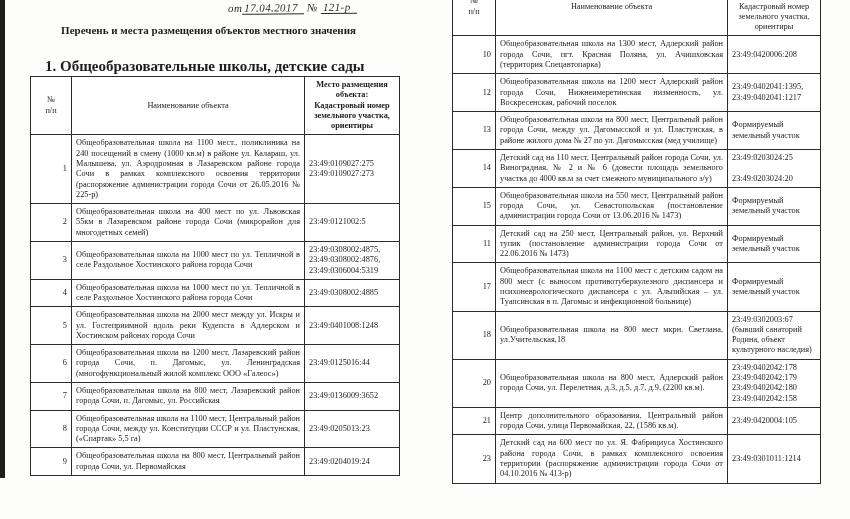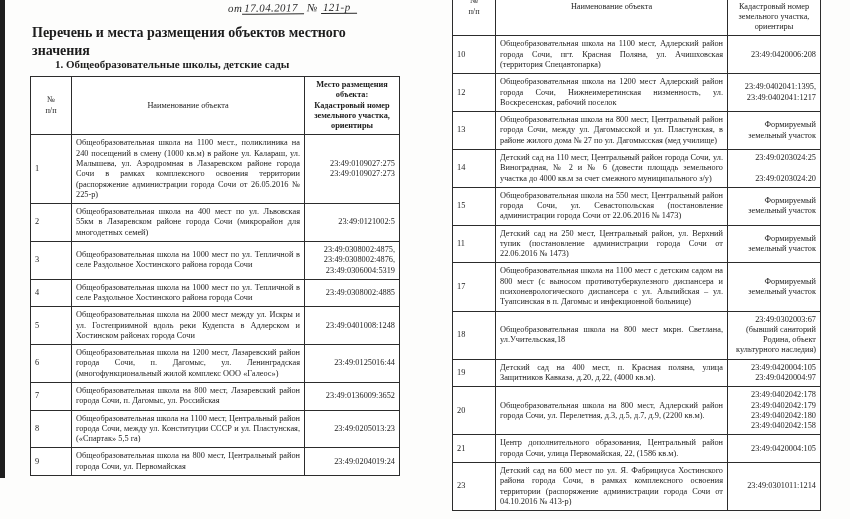--- a/index.html
+++ b/index.html
@@ -16,46 +16,46 @@
   .page-right{left:425px;width:425px;}
 
   .stamp{
     position:absolute;top:1px;left:228px;width:190px;
     font-style:italic;font-size:11px;letter-spacing:.4px;color:#2a2a2a;
     white-space:nowrap;transform:rotate(-.6deg);
   }
   .stamp .hw{border-bottom:1.2px solid #2a2a2a;padding:0 6px 0 2px;font-weight:normal;}
 
   .doc-title{
-    position:absolute;top:24px;left:32px;width:344px;
-    text-align:left;font-weight:bold;font-size:14px;line-height:1.25;
+    position:absolute;top:24px;left:12px;width:344px;
+    text-align:right;font-weight:bold;font-size:11px;line-height:1.25;
   }
   .section-heading{
-    position:absolute;top:58px;left:55px;width:330px;
-    font-weight:bold;font-size:11px;
+    position:absolute;top:58px;left:45px;width:330px;
+    font-weight:bold;font-size:15px;
   }
 
   table.doc{border-collapse:collapse;table-layout:fixed;background:#fff;}
   table.doc td,table.doc th{
     border:1px solid #2c2c2c;
     font-size:8.3px;line-height:1.24;font-weight:normal;
     padding:3px 4px;vertical-align:middle;
   }
   .tbl-left{position:absolute;left:30px;top:76px;width:342px;}
   .tbl-right{position:absolute;left:27px;top:-23px;width:341px;}
 
   th.h-num,th.h-name,th.h-place{text-align:center;white-space:pre-line;font-size:8.5px;}
   .tbl-left .h-num{width:32px;}  .tbl-left .h-name{width:224px;} .tbl-left .h-place{width:86px;font-weight:bold;}
   .tbl-right .h-num{width:34px;} .tbl-right .h-name{width:223px;} .tbl-right .h-place{width:84px;}
   .tbl-left th{height:40px;}
   .tbl-right th{height:40px;}
 
-  td.c-num{text-align:left;}
+  td.c-num{text-align:right;}
   td.c-name{text-align:justify;text-align-last:left;hyphens:none;}
-  td.c-place{text-align:right;white-space:pre-line;font-size:8px;}
+  td.c-place{text-align:left;white-space:pre-line;font-size:8px;}
   .tbl-right td{padding:2px 3px;}
 </style>
 </head>
 <body>
 
 <div class="scan-edge"></div>
 
 <div class="page page-left">
 
   <div class="stamp">
@@ -144,21 +144,21 @@
         <th class="h-place">Место размещения
 объекта:
 Кадастровый номер
 земельного участка,
 ориентиры</th>
       </tr>
     </thead>
     <tbody>
         <tr>
           <td class="c-num">10</td>
-          <td class="c-name">Общеобразовательная школа на 1100 мест, Адлерский район города Сочи, пгт. Красная Поляна, ул. Ачишховская (территория Спецавтопарка)</td>
+          <td class="c-name">Общеобразовательная школа на 1300 мест, Адлерский район города Сочи, пгт. Красная Поляна, ул. Ачишховская (территория Спецавтопарка)</td>
           <td class="c-place">23:49:0420006:208</td>
         </tr>
         <tr>
           <td class="c-num">12</td>
           <td class="c-name">Общеобразовательная школа на 1200 мест Адлерский район города Сочи, Нижнеимеретинская низменность, ул. Воскресенская, рабочий поселок</td>
           <td class="c-place">23:49:0402041:1395,
 23:49:0402041:1217</td>
         </tr>
         <tr>
           <td class="c-num">13</td>
@@ -167,43 +167,37 @@
         </tr>
         <tr>
           <td class="c-num">14</td>
           <td class="c-name">Детский сад на 110 мест, Центральный район города Сочи, ул. Виноградная, № 2 и № 6 (довести площадь земельного участка до 4000 кв.м за счет смежного муниципального з/у)</td>
           <td class="c-place">23:49:0203024:25
 
 23:49:0203024:20</td>
         </tr>
         <tr>
           <td class="c-num">15</td>
-          <td class="c-name">Общеобразовательная школа на 550 мест, Центральный район города Сочи, ул. Севастопольская (постановление администрации города Сочи от 22.06.2016 № 1473)</td>
+          <td class="c-name">Общеобразовательная школа на 550 мест, Центральный район города Сочи, ул. Севастопольская (постановление администрации города Сочи от 13.06.2016 № 1473)</td>
           <td class="c-place">Формируемый земельный участок</td>
         </tr>
         <tr>
           <td class="c-num">11</td>
           <td class="c-name">Детский сад на 250 мест, Центральный район, ул. Верхний тупик (постановление администрации города Сочи от 22.06.2016 № 1473)</td>
           <td class="c-place">Формируемый земельный участок</td>
         </tr>
         <tr>
           <td class="c-num">17</td>
           <td class="c-name">Общеобразовательная школа на 1100 мест с детским садом на 800 мест (с выносом противотуберкулезного диспансера и психоневрологического диспансера с ул. Альпийская – ул. Туапсинская в п. Дагомыс и инфекционной больнице)</td>
           <td class="c-place">Формируемый земельный участок</td>
         </tr>
         <tr>
           <td class="c-num">18</td>
           <td class="c-name">Общеобразовательная школа на 800 мест мкрн. Светлана, ул.Учительская,18</td>
           <td class="c-place">23:49:0302003:67 (бывший санаторий Родина, объект культурного наследия)</td>
-        </tr>
-        <tr>
-          <td class="c-num">19</td>
-          <td class="c-name">Детский сад на 400 мест, п. Красная поляна, улица Защитников Кавказа, д.20, д.22, (4000 кв.м).</td>
-          <td class="c-place">23:49:0420004:105
-23:49:0420004:97</td>
         </tr>
         <tr>
           <td class="c-num">20</td>
           <td class="c-name">Общеобразовательная школа на 800 мест, Адлерский район города Сочи, ул. Перелетная, д.3, д.5, д.7, д.9, (2200 кв.м).</td>
           <td class="c-place">23:49:0402042:178
 23:49:0402042:179
 23:49:0402042:180
 23:49:0402042:158</td>
         </tr>
         <tr>

